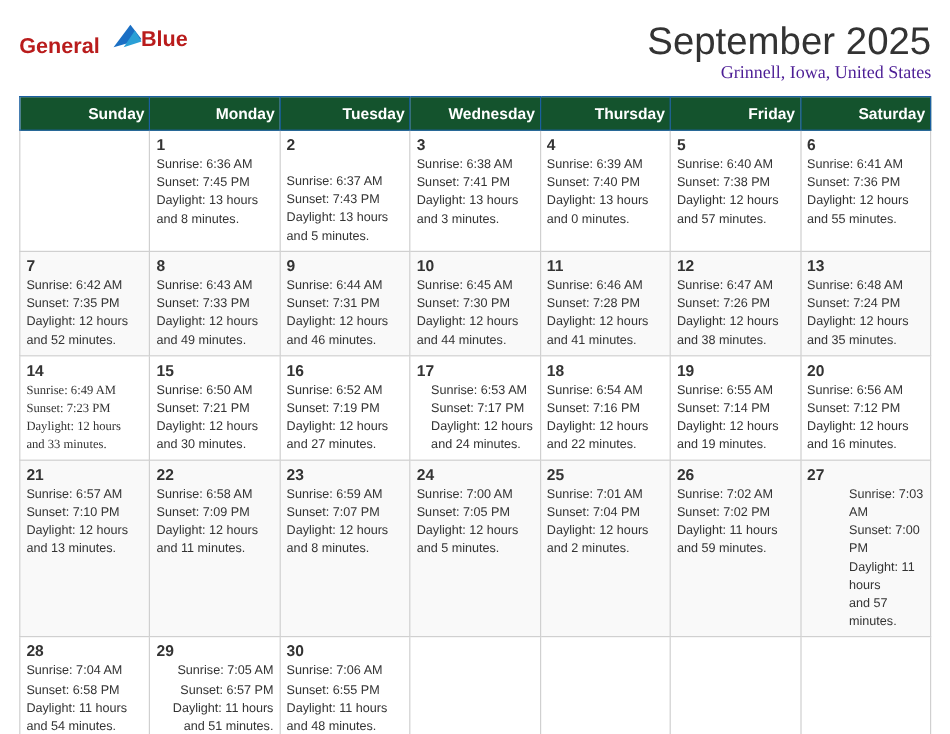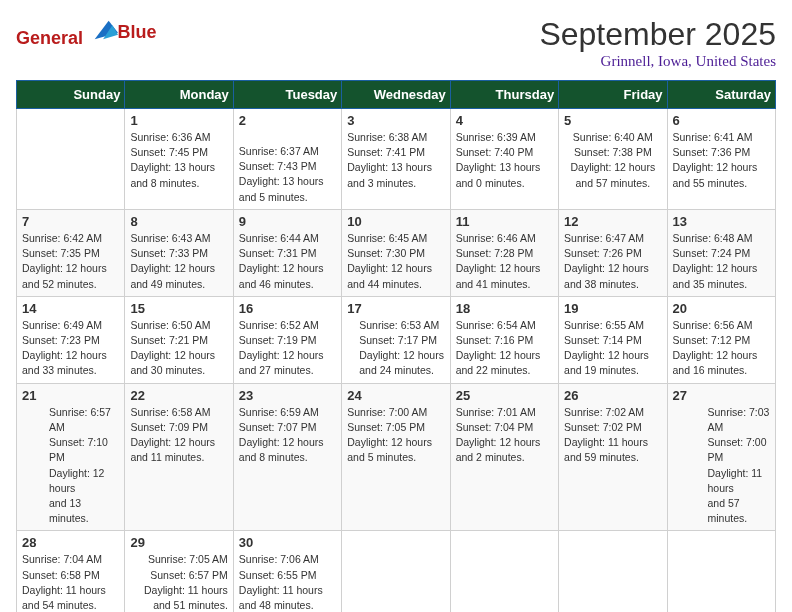--- a/index.html
+++ b/index.html
@@ -151,21 +151,21 @@
         </td>
         <td>
           <span class="day-number">4</span>
           <div class="day-info" style="white-space: pre-line;">Sunrise: 6:39 AM
 Sunset: 7:40 PM
 Daylight: 13 hours
 and 0 minutes.</div>
         </td>
         <td>
           <span class="day-number">5</span>
-          <div class="day-info" style="white-space: pre-line; text-align: center;">Sunrise: 6:40 AM
+          <div class="day-info" style="white-space: pre-line;">Sunrise: 6:40 AM
 Sunset: 7:38 PM
 Daylight: 12 hours
 and 57 minutes.</div>
         </td>
         <td>
           <span class="day-number">6</span>
           <div class="day-info" style="white-space: pre-line;">Sunrise: 6:41 AM
 Sunset: 7:36 PM
 Daylight: 12 hours
 and 55 minutes.</div>
@@ -218,21 +218,21 @@
           <span class="day-number">13</span>
           <div class="day-info" style="white-space: pre-line;">Sunrise: 6:48 AM
 Sunset: 7:24 PM
 Daylight: 12 hours
 and 35 minutes.</div>
         </td>
       </tr>
       <tr>
         <td>
           <span class="day-number">14</span>
-          <div class="day-info" style="white-space: pre-line;">Sunrise: 6:49 AM
+          <div class="day-info" style="white-space: pre-line; font-family: Liberation Serif, serif;">Sunrise: 6:49 AM
 Sunset: 7:23 PM
 Daylight: 12 hours
 and 33 minutes.</div>
         </td>
         <td>
           <span class="day-number">15</span>
           <div class="day-info" style="white-space: pre-line;">Sunrise: 6:50 AM
 Sunset: 7:21 PM
 Daylight: 12 hours
 and 30 minutes.</div>
@@ -269,21 +269,21 @@
           <span class="day-number">20</span>
           <div class="day-info" style="white-space: pre-line;">Sunrise: 6:56 AM
 Sunset: 7:12 PM
 Daylight: 12 hours
 and 16 minutes.</div>
         </td>
       </tr>
       <tr>
         <td>
           <span class="day-number">21</span>
-          <div class="day-info" style="white-space: pre-line; margin-left: 27px;">Sunrise: 6:57 AM
+          <div class="day-info" style="white-space: pre-line;">Sunrise: 6:57 AM
 Sunset: 7:10 PM
 Daylight: 12 hours
 and 13 minutes.</div>
         </td>
         <td>
           <span class="day-number">22</span>
           <div class="day-info" style="white-space: pre-line;">Sunrise: 6:58 AM
 Sunset: 7:09 PM
 Daylight: 12 hours
 and 11 minutes.</div>

